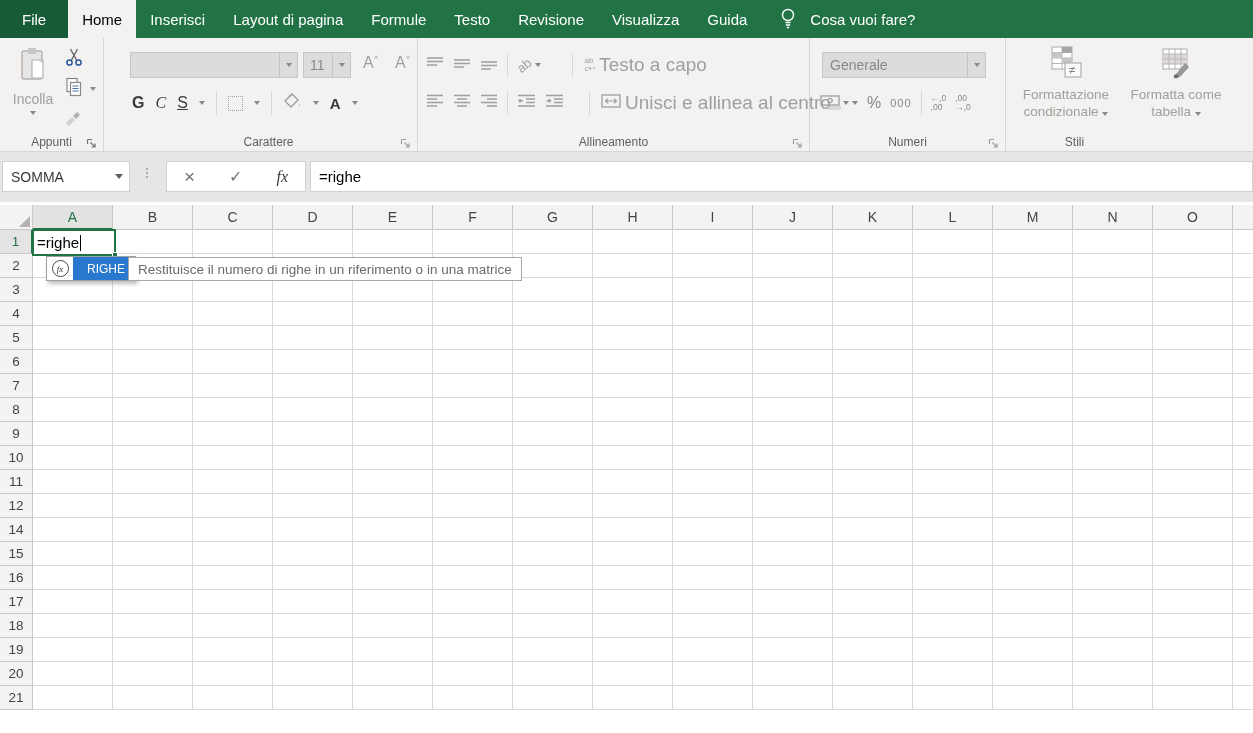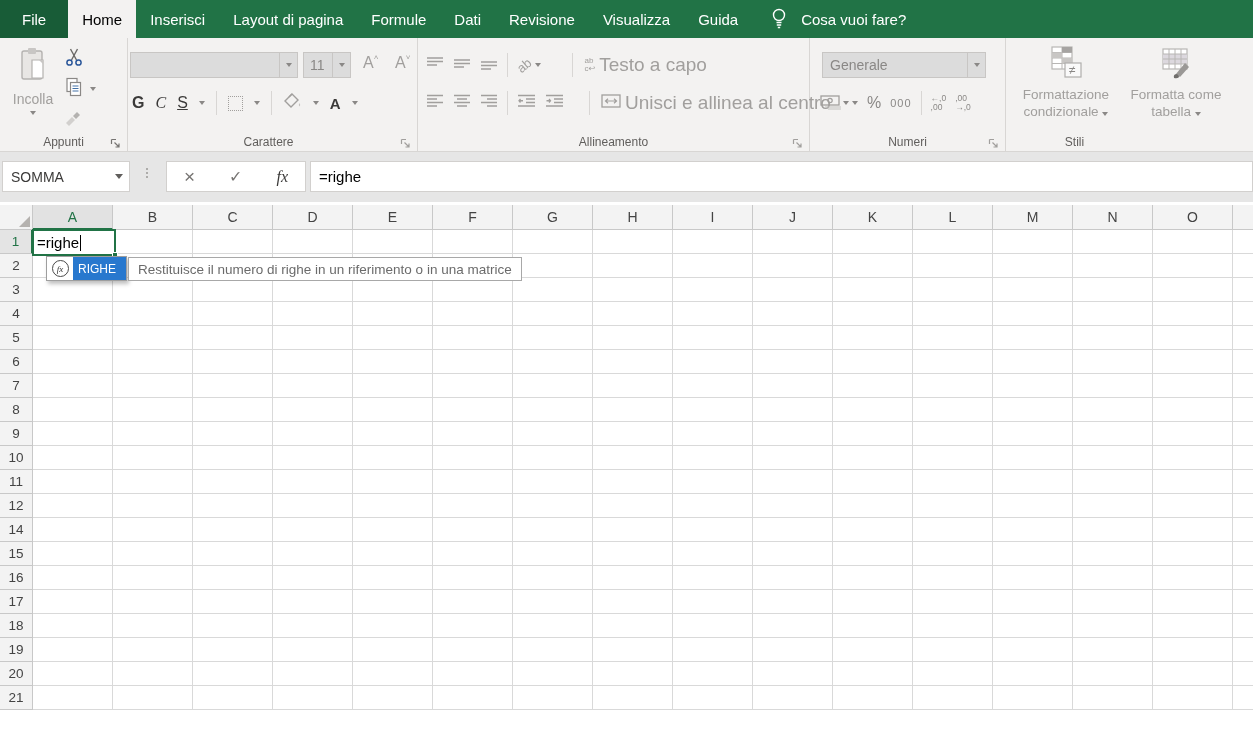--- a/index.html
+++ b/index.html
@@ -21,21 +21,21 @@
 
   
   .ribbon { height:114px; background:#f3f2f1; position:relative; border-bottom:1px solid #d8d6d4; }
   .grp { position:absolute; top:0; height:113px; border-right:1px solid #d8d6d4; }
   .grp-label { position:absolute; bottom:2px; left:0; right:0; text-align:center; font-size:12px; color:#605e5c; }
   .launcher { position:absolute; bottom:4px; right:5px; width:12px; height:12px; cursor:pointer; }
   .chev { width:0; height:0; border-left:3px solid transparent; border-right:3px solid transparent; border-top:4px solid #8a8886; display:inline-block; }
   .vsep { width:1px; height:24px; background:#d8d6d4; }
 
   
-  .grp-appunti { left:0; width:128px; }
+  .grp-appunti { left:0; width:104px; }
   .paste-btn { position:absolute; left:6px; top:8px; width:54px; height:92px; display:flex; flex-direction:column; align-items:center; color:#a19f9d; font-size:14px; cursor:pointer; }
   .paste-btn .lbl { margin-top:4px; }
   .mini-col { position:absolute; left:64px; top:10px; display:flex; flex-direction:column; gap:8px; }
   .mini-row { display:flex; align-items:center; gap:6px; height:22px; cursor:pointer; }
 
   
   .grp-carattere { left:120px; width:298px; }
   .combo { background:#dcdcdc; border:1px solid #c8c6c4; display:flex; align-items:center; font-size:14px; color:#8a8886; }
   .combo .arrowbox { margin-left:auto; width:18px; align-self:stretch; border-left:1px solid #c8c6c4; display:flex; align-items:center; justify-content:center; }
   .font-combo { position:absolute; left:10px; top:14px; width:168px; height:26px; }
@@ -100,34 +100,34 @@
   .rowhdr.selected { background:#e4e4e4; color:#217346; border-right:2px solid #217346; }
   .cell { width:80px; border-right:1px solid #d9d9d9; border-bottom:1px solid #d9d9d9; cursor:cell; }
 
   
   .active-cell { position:absolute; left:32px; top:27px; width:84px; height:27px; border:2px solid #217346; background:#fff; display:flex; align-items:center; padding-left:3px; font-size:15px; color:#000; }
   .caret { display:inline-block; width:1px; height:16px; background:#000; margin-left:1px; }
   .fill-handle { position:absolute; right:-4px; bottom:-4px; width:6px; height:6px; background:#217346; border:1px solid #fff; cursor:crosshair; }
   .fn-list { position:absolute; left:46px; top:54px; height:25px; display:flex; align-items:stretch; background:#fff; border:1px solid #9e9e9e; box-shadow:2px 3px 4px rgba(0,0,0,0.25); cursor:pointer; }
   .fn-icon { width:26px; display:flex; align-items:center; justify-content:center; background:#fff; }
   .fn-circle { width:17px; height:17px; border:1px solid #4a4a4a; border-radius:50%; display:flex; align-items:center; justify-content:center; font-family:"Liberation Serif",serif; font-style:italic; font-size:9px; color:#333; }
-  .fn-name { background:#2878ce; color:#fff; font-size:12px; display:flex; align-items:center; padding:0 10px 0 5px; }
+  .fn-name { background:#2878ce; color:#fff; font-size:12px; display:flex; align-items:center; padding:0 10px 0 14px; }
   .fn-tip { position:absolute; left:128px; top:55px; height:24px; background:#fff; border:1px solid #a8a8a8; color:#6b6b6b; font-size:13.5px; display:flex; align-items:center; padding:0 9px; white-space:nowrap; }
 </style>
 </head>
 <body>
 
 <div class="menubar">
   <div class="mtabs">
       <div class="mtab file">File</div>
       <div class="mtab active">Home</div>
       <div class="mtab">Inserisci</div>
       <div class="mtab">Layout di pagina</div>
       <div class="mtab">Formule</div>
-      <div class="mtab">Dati</div>
+      <div class="mtab">Testo</div>
       <div class="mtab">Revisione</div>
       <div class="mtab">Visualizza</div>
       <div class="mtab">Guida</div>
     </div>
   <div class="msearch">
     <span class="bulb">
       <svg width="18" height="24" viewBox="0 0 18 24">
         <circle cx="9" cy="8" r="5.5" fill="none" stroke="#ffffff" stroke-width="1.4"></circle>
         <path d="M6.5 15.5 h5 M6.8 18 h4.4 M7.8 20.5 h2.4" stroke="#ffffff" stroke-width="1.3" fill="none"></path>
       </svg>

